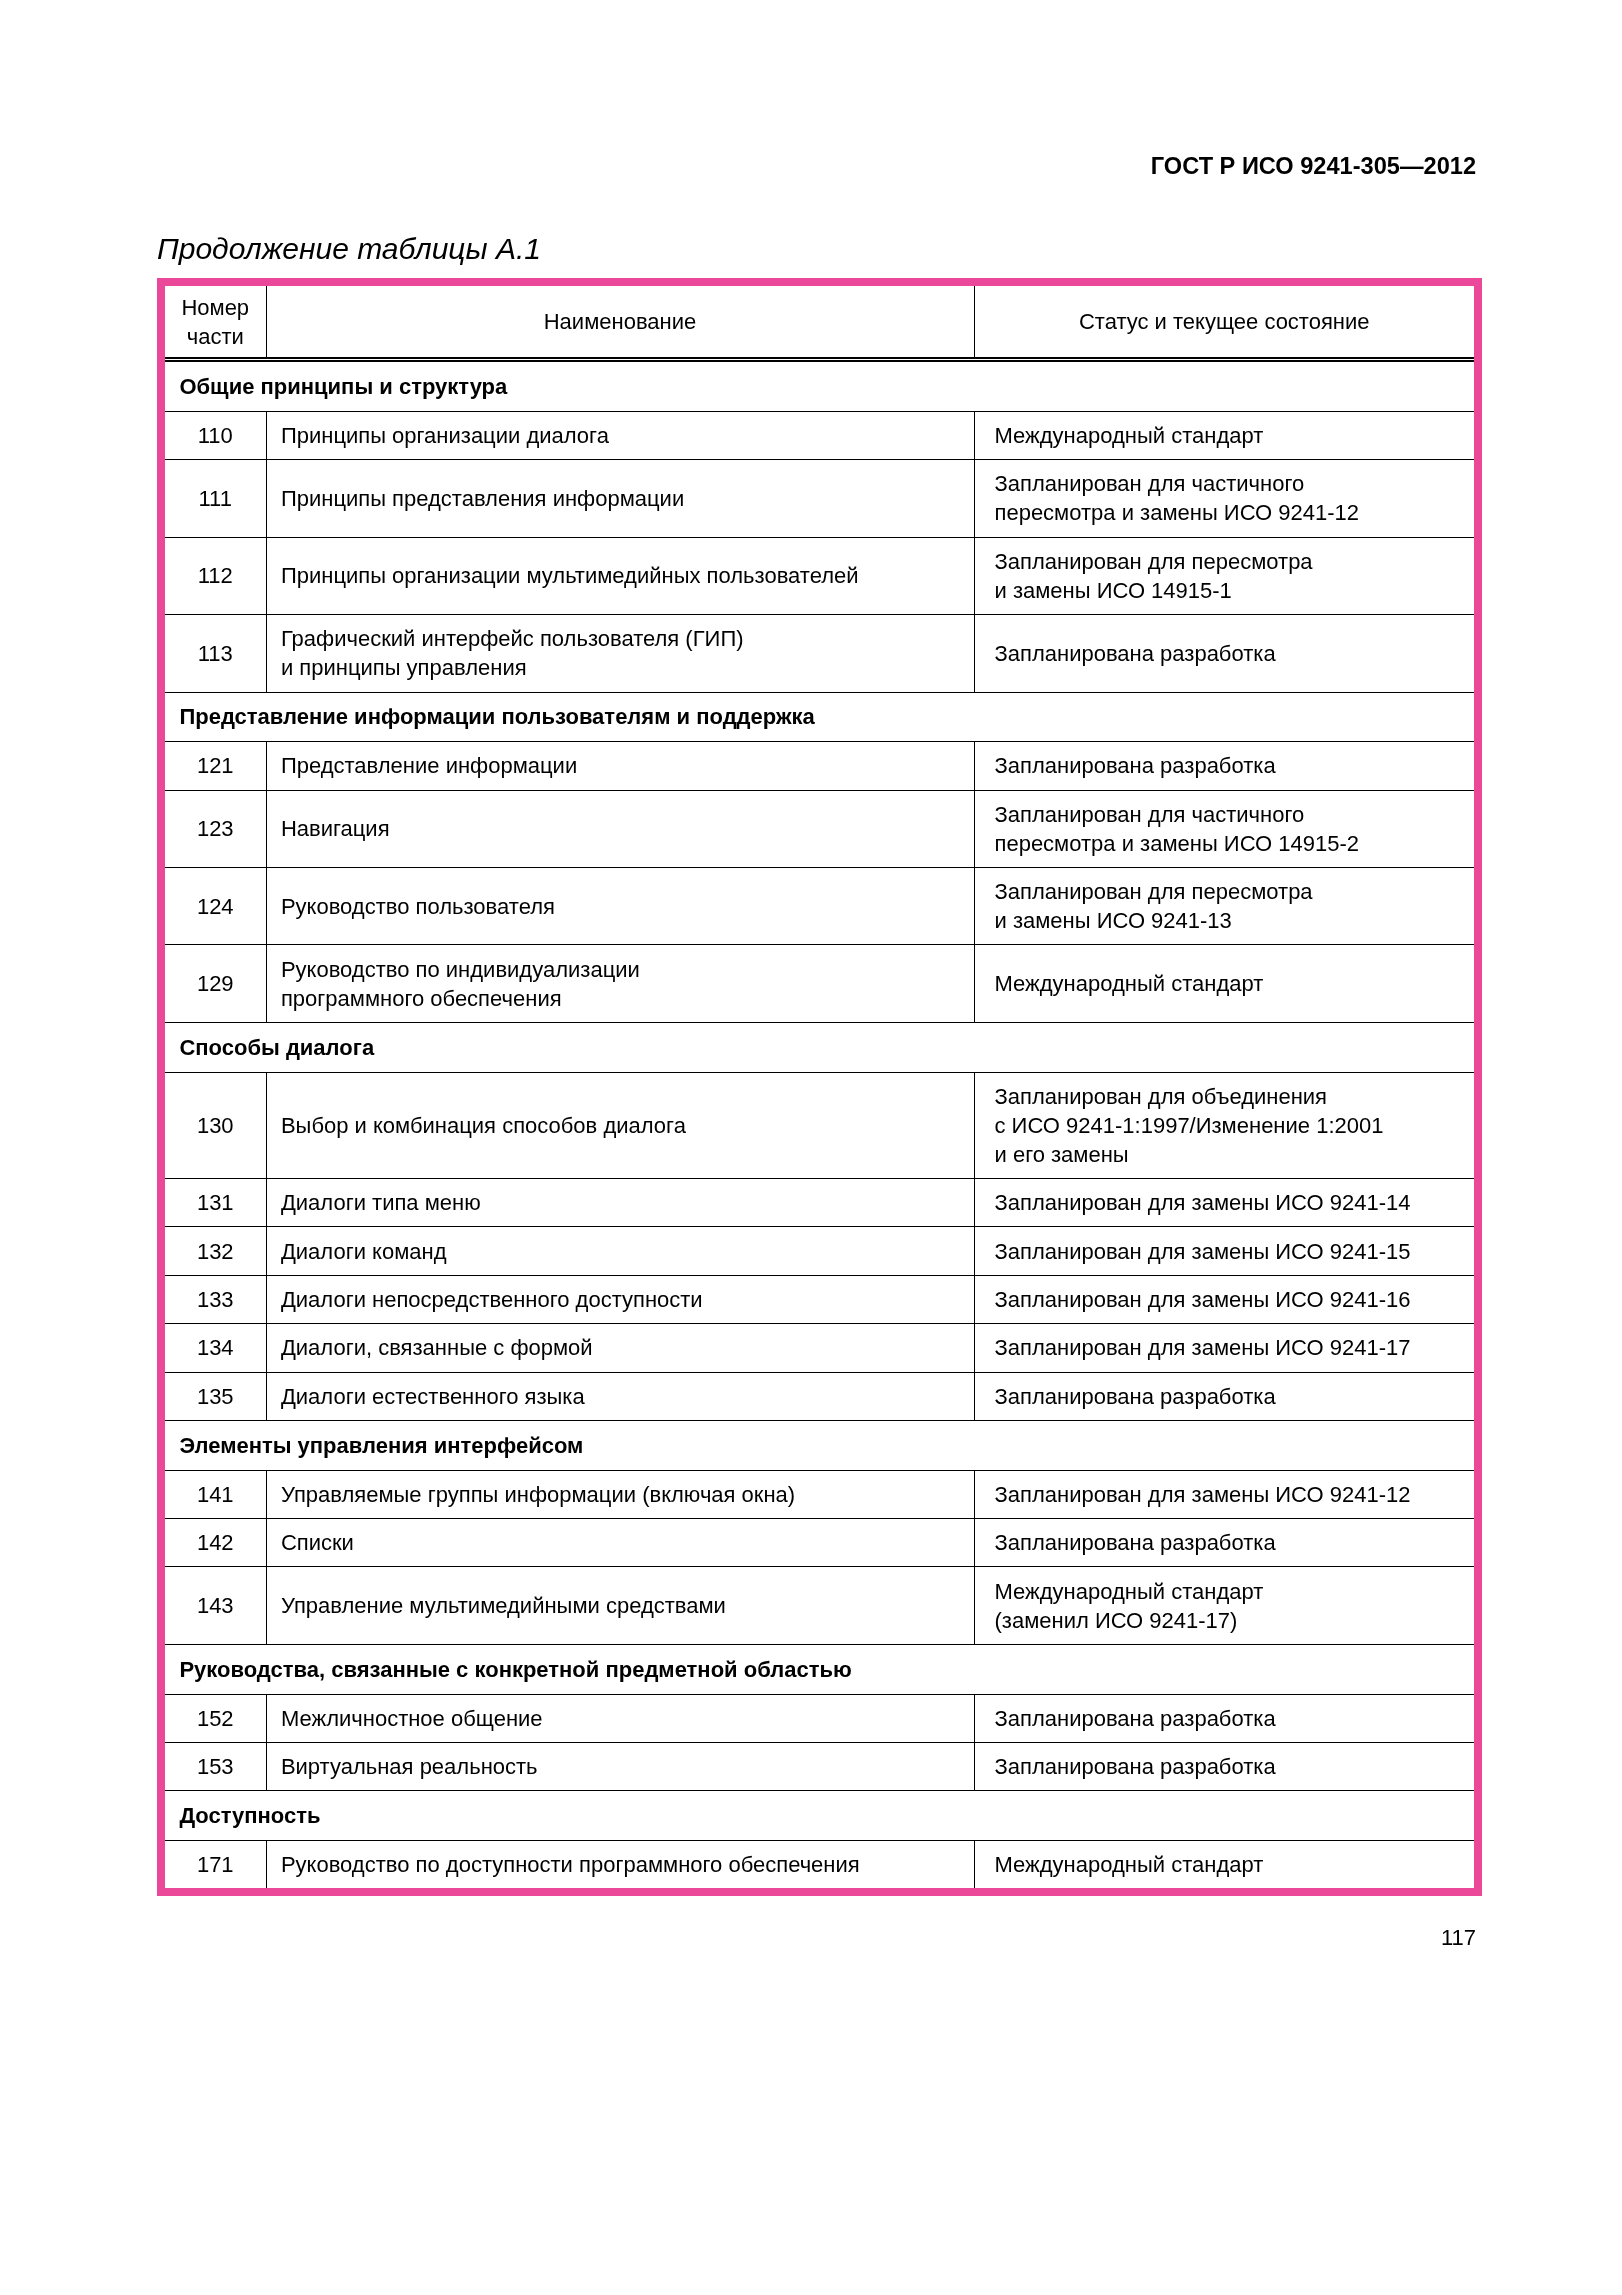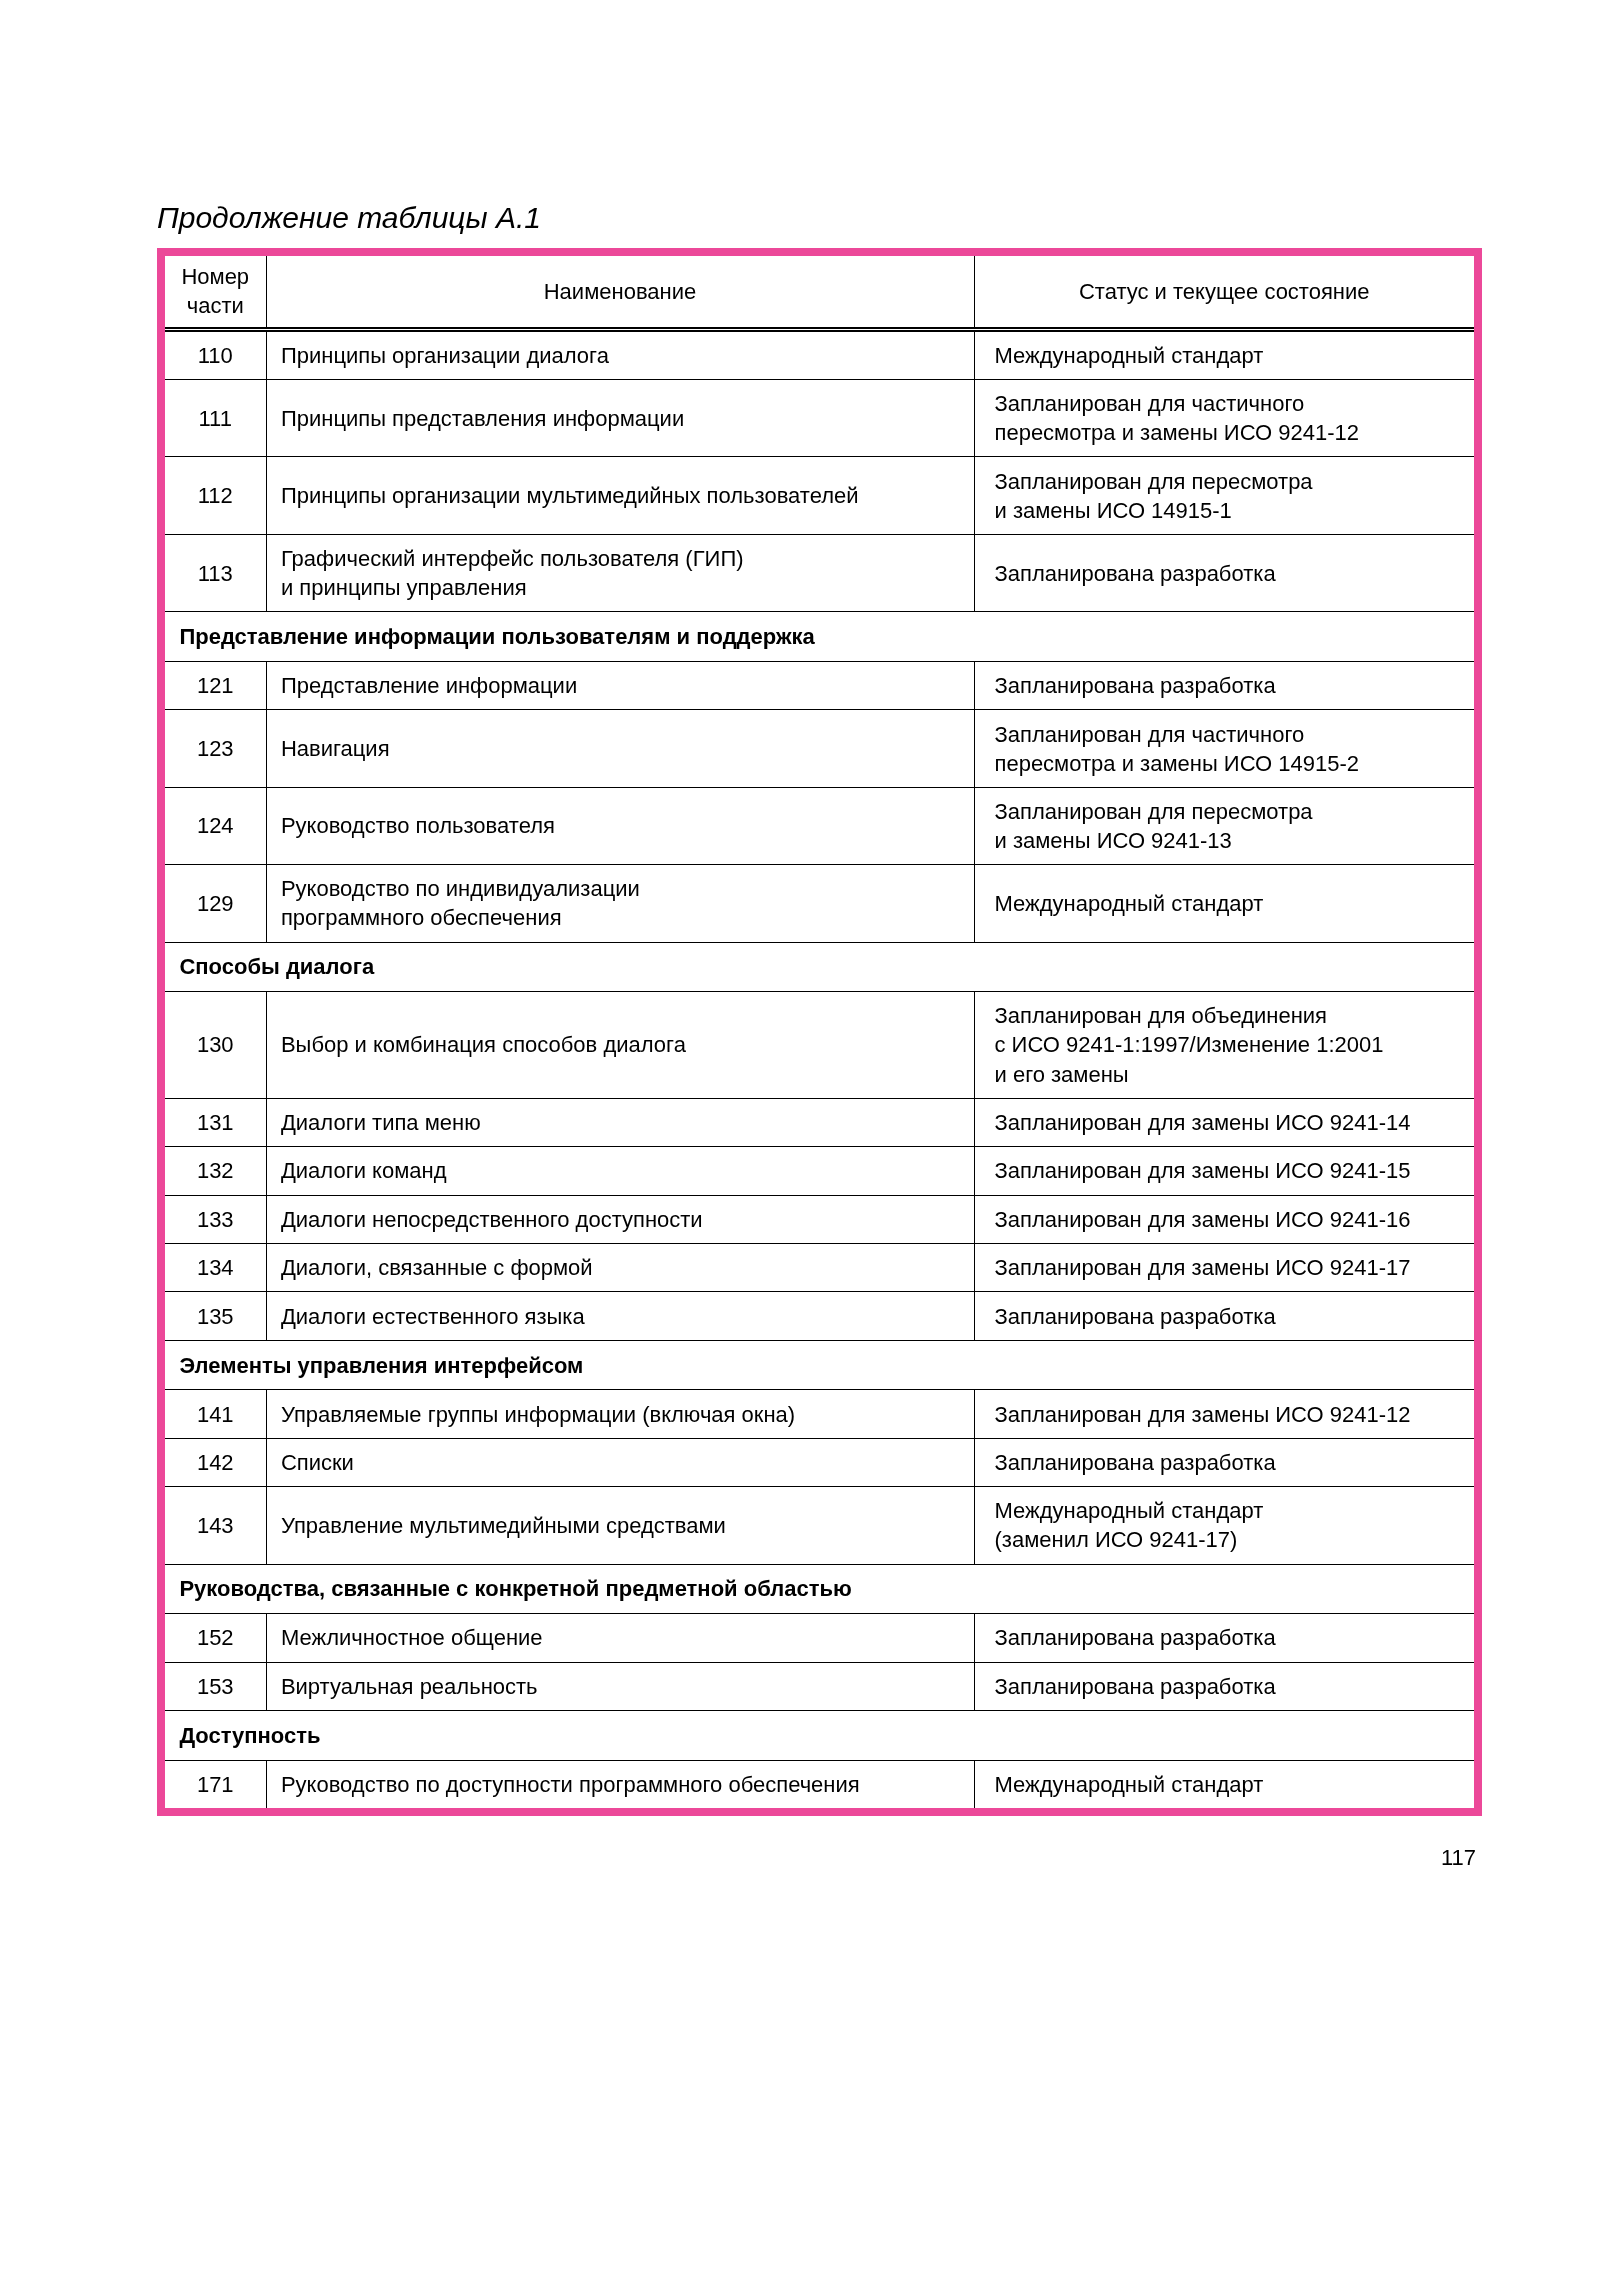--- a/index.html
+++ b/index.html
@@ -82,39 +82,43 @@
     text-align: right;
     font-size: 22px;
     line-height: 1.3;
   }
 </style>
 </head>
 <body>
 
 <div class="page">
 
+  <div class="doc-header">ГОСТ Р ИСО 9241-305—2012</div>
 
   <div class="table-caption">Продолжение таблицы А.1</div>
 
   <table class="main-table">
     <colgroup>
       <col style="width:105px">
       <col style="width:708px">
       <col style="width:504px">
     </colgroup>
     <thead>
       <tr>
         <th>Номер
 части</th>
         <th>Наименование</th>
         <th>Статус и текущее состояние</th>
       </tr>
     </thead>
     <tbody id="table-body">
         <tr>
+          <td colspan="3" class="section-header">Общие принципы и структура</td>
+        </tr>
+        <tr>
           <td class="cell num">110</td>
           <td class="cell name">Принципы организации диалога</td>
           <td class="cell status">Международный стандарт</td>
         </tr>
         <tr>
           <td class="cell num">111</td>
           <td class="cell name">Принципы представления информации</td>
           <td class="cell status">Запланирован для частичного
 пересмотра и замены ИСО 9241-12</td>
         </tr>

